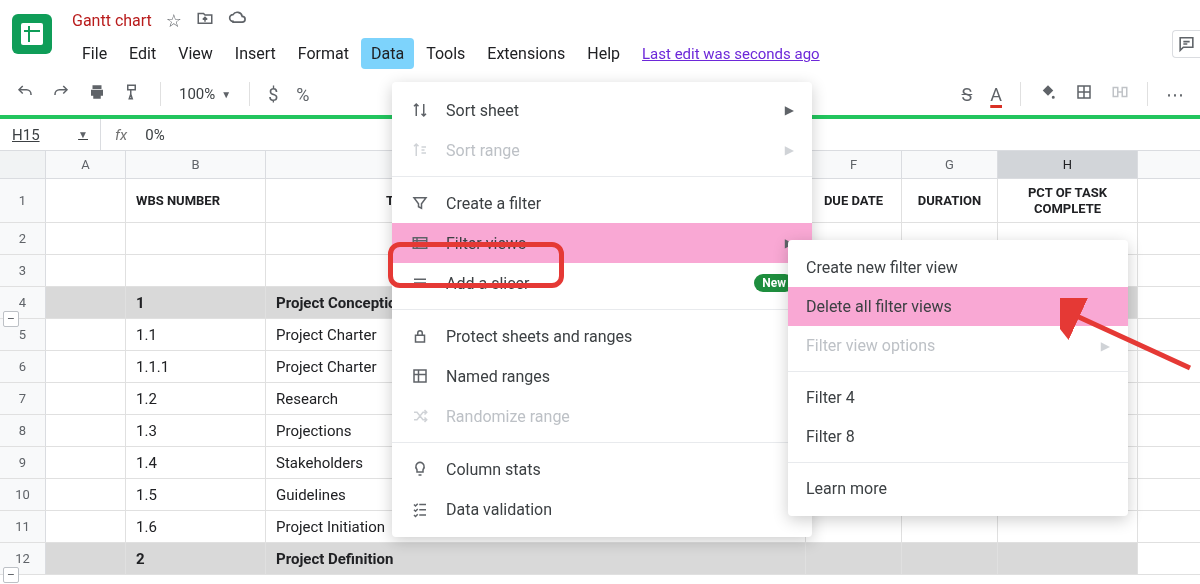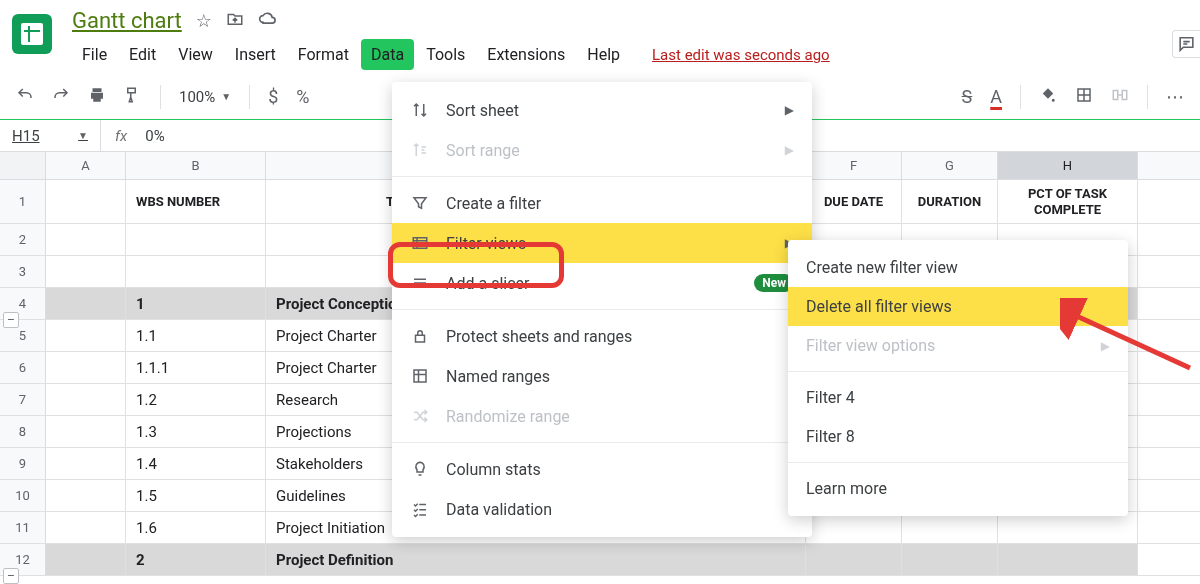--- a/index.html
+++ b/index.html
@@ -19,35 +19,35 @@
   .logo {
     width: 40px; height: 40px; background: #0f9d58; border-radius: 6px;
     display: flex; align-items: center; justify-content: center; margin-right: 20px; margin-top: 6px;
   }
   .logo-inner { width: 22px; height: 22px; background: #fff; border-radius: 2px; position: relative; }
   .logo-inner::before, .logo-inner::after { content: ""; position: absolute; background: #0f9d58; }
   .logo-inner::before { left: 7px; width: 2px; top: 3px; bottom: 3px; }
   .logo-inner::after { top: 7px; height: 2px; left: 3px; right: 3px; }
   .title-area { flex: 1; }
   .title-row { display: flex; align-items: center; gap: 14px; }
-  .doc-title { font-size: 22px; color: #4d7c0f; text-decoration: underline; }
+  .doc-title { font-size: 16px; color: #b91c1c; }
   .title-icon { color: #5f6368; font-size: 18px; }
   .menu-bar { display: flex; gap: 2px; margin-top: 6px; align-items: center; }
   .menu-item { padding: 6px 10px; font-size: 16px; color: #202124; cursor: pointer; border-radius: 4px; }
-  .menu-item.active { background: #22c55e; }
-  .last-edit { margin-left: 20px; color: #b91c1c; text-decoration: underline; font-size: 15px; }
+  .menu-item.active { background: #7dd3fc; }
+  .last-edit { margin-left: 10px; color: #6d28d9; text-decoration: underline; font-size: 15px; }
   .comment-btn { position: absolute; right: 0; top: 30px; width: 28px; height: 28px;
     border: 1px solid #dadce0; border-right: none; border-radius: 4px 0 0 4px;
     display: flex; align-items: center; justify-content: center; color: #5f6368;
     background: #fff; padding: 4px;
   }
   
   .toolbar {
     display: flex; align-items: center; gap: 18px; padding: 8px 16px;
-    border-bottom: 1px solid #22c55e; height: 46px; margin-top: 4px;
+    border-bottom: 4px solid #22c55e; height: 46px; margin-top: 4px;
   }
   .tb-icon { color: #5f6368; font-size: 18px; cursor: pointer; }
   .tb-zoom { display: flex; align-items: center; gap: 6px; font-size: 15px; color: #3c4043; }
   .tb-sep { width: 1px; height: 24px; background: #e0e0e0; }
   .tb-right-icons { display: flex; align-items: center; gap: 18px; margin-left: auto; padding-left: 440px; }
   
   .formula-bar { display: flex; align-items: center; border-bottom: 1px solid #dadce0; height: 32px; }
   .cell-ref { width: 100px; padding: 0 12px; font-size: 15px; color: #3c4043; display: flex; align-items: center; justify-content: space-between; text-decoration: underline; }
   .fx-label { font-style: italic; color: #737373; padding: 0 14px; font-size: 15px; }
   .fx-val { font-size: 15px; color: #3c4043; padding-left: 4px; }
@@ -94,21 +94,21 @@
   .submenu {
     position: absolute; left: 788px; top: 240px; width: 340px; background: #fff;
     box-shadow: 0 4px 16px rgba(0,0,0,.2); border-radius: 4px; padding: 8px 0;
     z-index: 11;
   }
   .m-item {
     display: flex; align-items: center; gap: 16px; padding: 10px 18px;
     font-size: 16px; color: #3c4043; cursor: pointer; position: relative;
   }
   .m-item.disabled { color: #bdc1c6; cursor: default; }
-  .m-item.highlighted { background: #fde047; }
+  .m-item.highlighted { background: #f9a8d4; }
   .m-icon { width: 20px; height: 20px; color: #5f6368; display: flex; align-items: center; justify-content: center; flex-shrink: 0; }
   .m-item.disabled .m-icon { color: #d0d3d7; }
   .m-arrow { position: absolute; right: 18px; color: #5f6368; font-size: 12px; }
   .m-item.disabled .m-arrow { color: #d0d3d7; }
   .m-sep { height: 1px; background: #e8eaed; margin: 6px 0; }
   .m-badge {
     position: absolute; right: 18px; background: #1e8e3e; color: #fff;
     font-size: 12px; font-weight: 700; padding: 2px 8px; border-radius: 10px;
   }
   .red-box {

